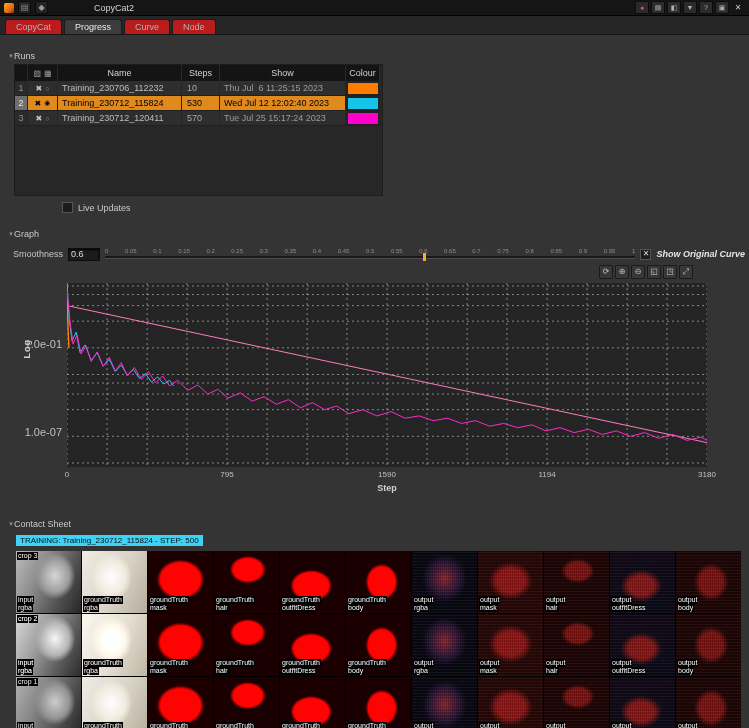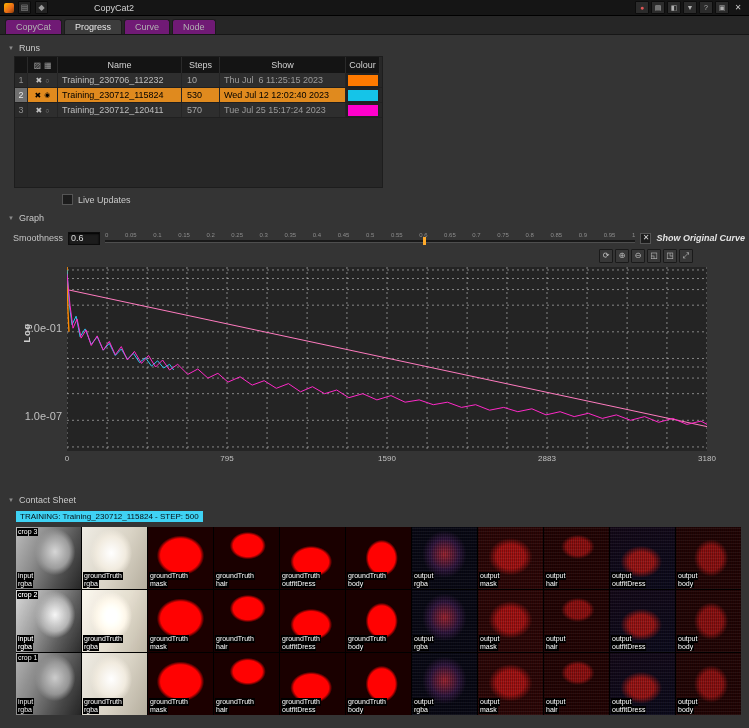--- a/index.html
+++ b/index.html
@@ -15,26 +15,26 @@
          color:#9a9a9a;background:#232323;border:1px solid #0a0a0a;border-radius:1px;flex:none;}
   .tb-title{margin-left:42px;font-size:9px;color:#d2d2d2;}
   .tb-right{margin-left:auto;display:flex;gap:2px;align-items:center;}
   .tb-btn{width:12px;height:11px;background:#2b2b2b;border:1px solid #0c0c0c;color:#b0b0b0;
           font-size:7px;line-height:11px;text-align:center;border-radius:1px;}
   .tb-close{background:none;border:1px solid transparent;font-size:8px;color:#c8c8c8;}
 
   
   .tabbar{height:18px;background:#262626;display:flex;align-items:flex-end;
           padding-left:5px;border-bottom:1px solid #161616;}
-  .tab{font-size:9px;color:#b2b2b2;background:#701a75;border:1px solid #1b1b1b;border-bottom:none;
+  .tab{font-size:9px;color:#b2b2b2;background:#b91c1c;border:1px solid #1b1b1b;border-bottom:none;
        border-radius:3px 3px 0 0;padding:2px 10px;margin-right:2px;}
   .tab.active{background:#3c3c3c;color:#e8e8e8;margin-top:12px;}
 
   
-  .sect{display:flex;align-items:center;gap:5px;padding:8px 0 3px 8px;font-size:9px;color:#c9c9c9;}
+  .sect{display:flex;align-items:center;padding:16px 0 3px 8px;font-size:9px;color:#c9c9c9;}
   .tri{font-size:6px;color:#8b8b8b;}
 
   
   .runs-box{margin-left:14px;width:367px;height:130px;background:#272727;border:1px solid #1d1d1d;}
   .run-head,.run-row{display:grid;grid-template-columns:13px 30px 124px 38px 126px 34px;}
   .run-head{height:16px;}
   .run-head .c{background:#141414;color:#d2d2d2;font-size:9px;display:flex;align-items:center;
                justify-content:center;border-right:1px solid #2a2a2a;gap:3px;}
   .hic{font-size:8px;color:#9f9f9f;}
   .run-row{height:14px;border-bottom:1px solid #202020;}
@@ -303,23 +303,24 @@
           <polyline points="0.0,22.6 640.0,159.6" fill="none" stroke="#ff7bbf" stroke-width="1"></polyline>
           <polyline points="0.0,-0.7 0.4,22.6 1.0,44.4 1.6,57.8 2.0,64.8" fill="none" stroke="#ff8a00" stroke-width="1.4"></polyline>
           <polyline points="0.0,3.0 2.4,38.2 5.0,57.8 9.1,49.2 13.1,69.7 18.1,61.9 24.2,77.4 30.2,69.7 36.2,83.2 42.3,76.4 48.3,88.5 54.3,82.0 60.4,92.2 66.4,86.4 72.5,95.5 78.5,90.7 84.5,99.1 90.6,93.8 96.6,101.0 102.6,97.3 106.7,103.0" fill="none" stroke="#2cc5ee" stroke-width="1"></polyline>
           <polyline points="0.0,7.0 3.0,38.2 6.0,61.2 10.1,51.9 14.1,71.1 19.1,62.9 24.2,78.5 30.2,68.9 36.2,83.2 42.3,74.4 48.3,87.8 54.3,79.6 60.4,93.0 67.4,84.4 74.5,96.4 81.5,88.5 88.6,100.0 95.6,93.0 102.6,103.0 110.7,97.3 120.8,107.4 130.8,102.0 140.9,111.1 150.9,106.3 161.0,115.1 173.1,109.8 185.2,118.1 197.2,113.7 209.3,121.3 221.4,116.6 233.5,124.8 245.5,119.7 257.6,126.7 269.7,123.0 281.8,130.7 295.8,126.7 309.9,132.9 324.0,128.6 338.1,135.2 352.2,132.9 366.3,137.7 380.4,135.2 394.5,140.4 408.6,137.7 422.6,143.2 436.7,140.4 450.8,144.7 464.9,141.8 479.0,147.9 493.1,144.7 507.2,149.6 521.3,146.3 535.3,151.4 549.4,147.9 563.5,153.3 577.6,149.6 591.7,155.3 605.8,151.4 619.9,157.4 634.0,154.1 640.0,157.4" fill="none" stroke="#ff29c8" stroke-width="1"></polyline>
         </svg>
     </div>
     <div class="xticks">
       <span style="left:0%">0</span>
       <span style="left:25%">795</span>
       <span style="left:50%">1590</span>
-      <span style="left:75%">2883</span>
+      <span style="left:75%">1194</span>
       <span style="left:100%">3180</span>
     </div>
+    <div class="xlab">Step</div>
   </div>
 </div>
 
 <div class="sect">
   <span class="tri">▼</span>
   <span>Contact Sheet</span>
 </div>
 
 <div class="banner">TRAINING: Training_230712_115824 - STEP: 500</div>
 

